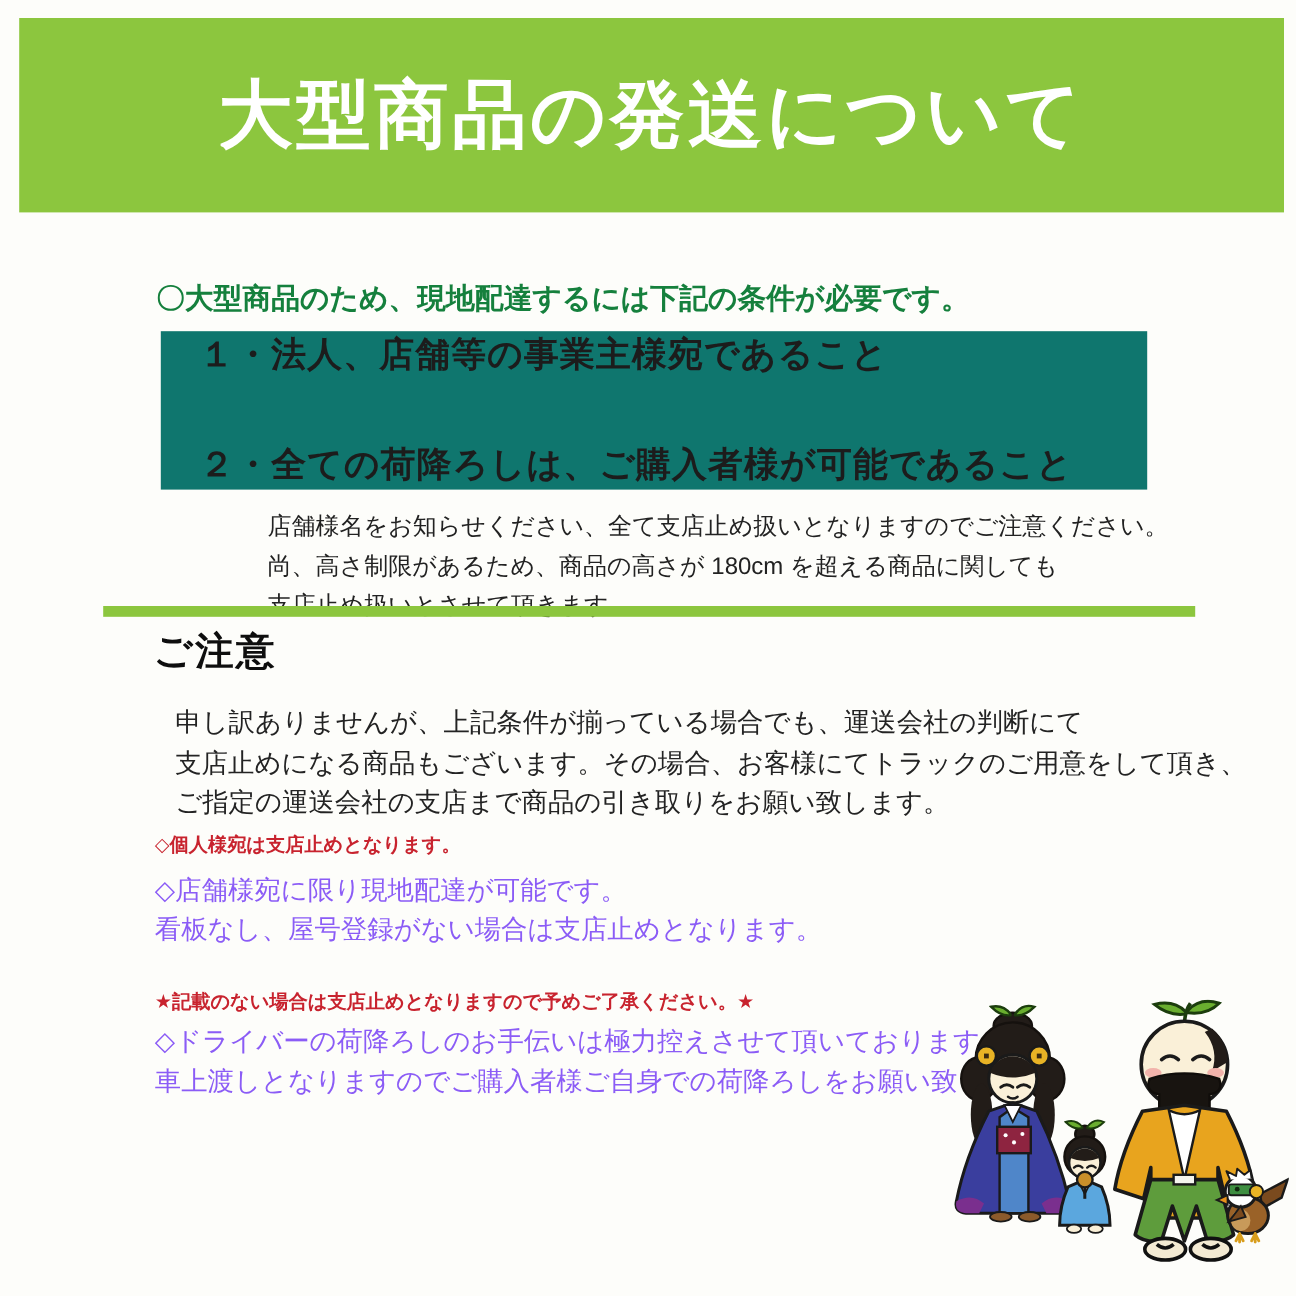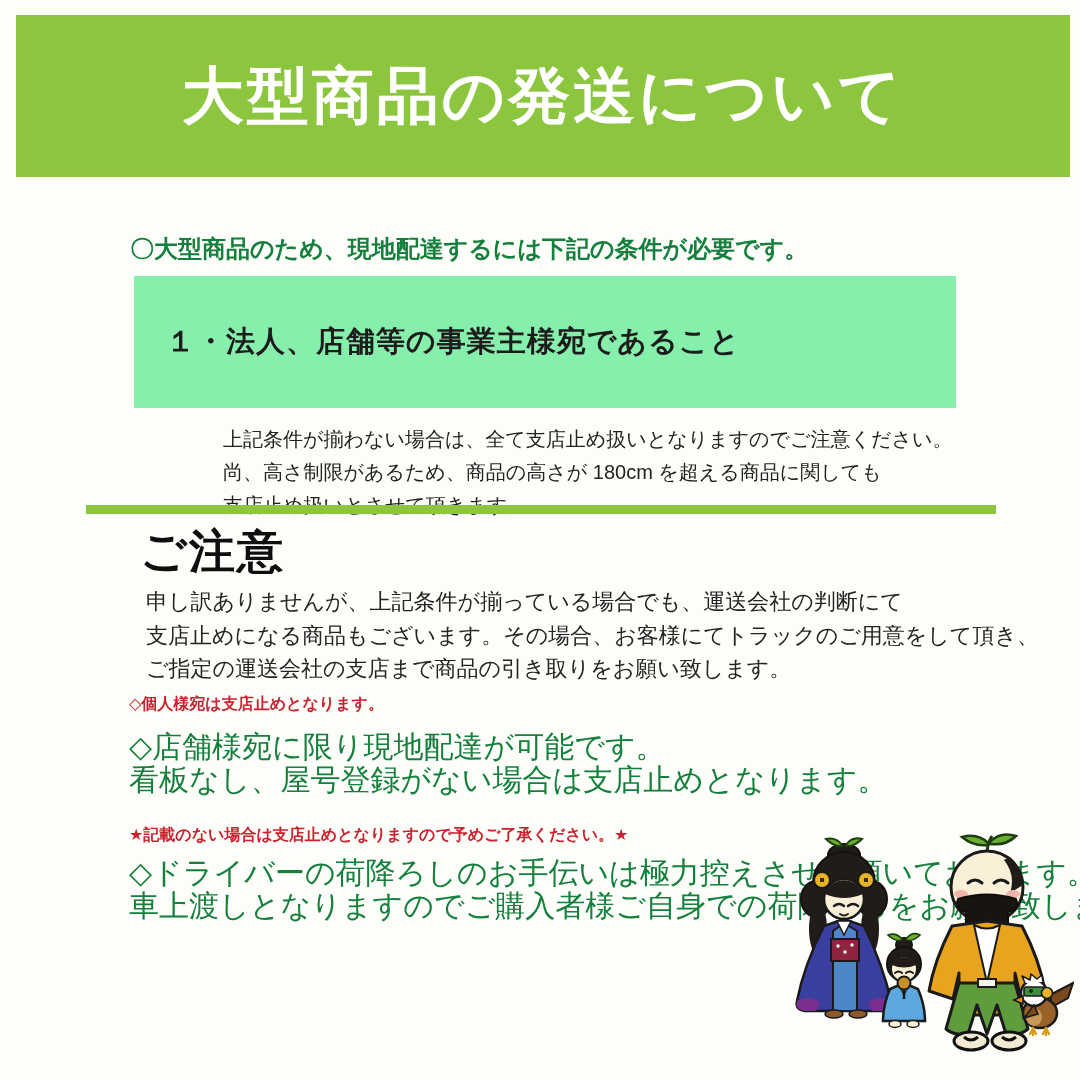--- a/index.html
+++ b/index.html
@@ -19,47 +19,47 @@
   .banner h1{
     margin:0;font-size:62px;font-weight:bold;color:#ffffff;
     letter-spacing:3px;white-space:nowrap;
   }
   .intro{
     position:absolute;left:130px;top:233px;
     font-size:24px;font-weight:bold;color:#15803d;white-space:nowrap;
   }
   .cond-box{
     position:absolute;left:134px;top:276px;width:822px;height:132px;
-    background:#86efac;
-    display:flex;flex-direction:column;justify-content:center;
+    background:#0f766e;
+    display:flex;flex-direction:column;justify-content:space-between;
     padding-left:32px;box-sizing:border-box;
   }
   .cond-box .cond{
     font-size:29px;font-weight:bold;color:#1c1c1c;white-space:nowrap;
     letter-spacing:1px;
   }
   .note{
     position:absolute;left:223px;top:423px;
     font-size:20px;line-height:33px;color:#222;white-space:nowrap;
   }
   .divider{
     position:absolute;left:86px;top:505px;width:910px;height:9px;
     background:#8cc63e;
   }
   .caution-h{
-    position:absolute;left:140px;top:521px;margin:0;
-    font-size:46px;font-weight:900;color:#0e0e0e;letter-spacing:2px;
+    position:absolute;left:128px;top:521px;margin:0;
+    font-size:32px;font-weight:900;color:#0e0e0e;letter-spacing:2px;
   }
   .para{
     position:absolute;left:146px;top:585px;
     font-size:22px;line-height:33.5px;color:#232323;white-space:nowrap;
   }
   .notice{
     position:absolute;left:129px;white-space:nowrap;
-    font-size:30px;color:#15803d;
+    font-size:22px;color:#8b5cf6;
   }
   .notice.red{color:#c8232e;font-weight:bold;font-size:16px;}
   .n1{top:694px;} .n2{top:727px;} .n3{top:760px;}
   .n4{top:792px;} .n5{top:825px;} .n6{top:853px;} .n7{top:886px;}
   .mascots{
     position:absolute;left:782px;top:833px;width:292px;height:222px;
   }
 </style>
 </head>
 <body>
@@ -67,24 +67,25 @@
 <div class="page">
 
   <header class="banner">
     <h1>大型商品の発送について</h1>
   </header>
 
   <div class="intro">〇大型商品のため、現地配達するには下記の条件が必要です。</div>
 
   <div class="cond-box">
     <div class="cond">１・法人、店舗等の事業主様宛であること</div>
+    <div class="cond">２・全ての荷降ろしは、ご購入者様が可能であること</div>
   </div>
 
   <div class="note">
-    <div>上記条件が揃わない場合は、全て支店止め扱いとなりますのでご注意ください。</div>
+    <div>店舗様名をお知らせください、全て支店止め扱いとなりますのでご注意ください。</div>
     <div>尚、高さ制限があるため、商品の高さが 180cm を超える商品に関しても</div>
     <div>支店止め扱いとさせて頂きます。</div>
   </div>
 
   <div class="divider"></div>
 
   <h2 class="caution-h">ご注意</h2>
 
   <div class="para">
     <div>申し訳ありませんが、上記条件が揃っている場合でも、運送会社の判断にて</div>

